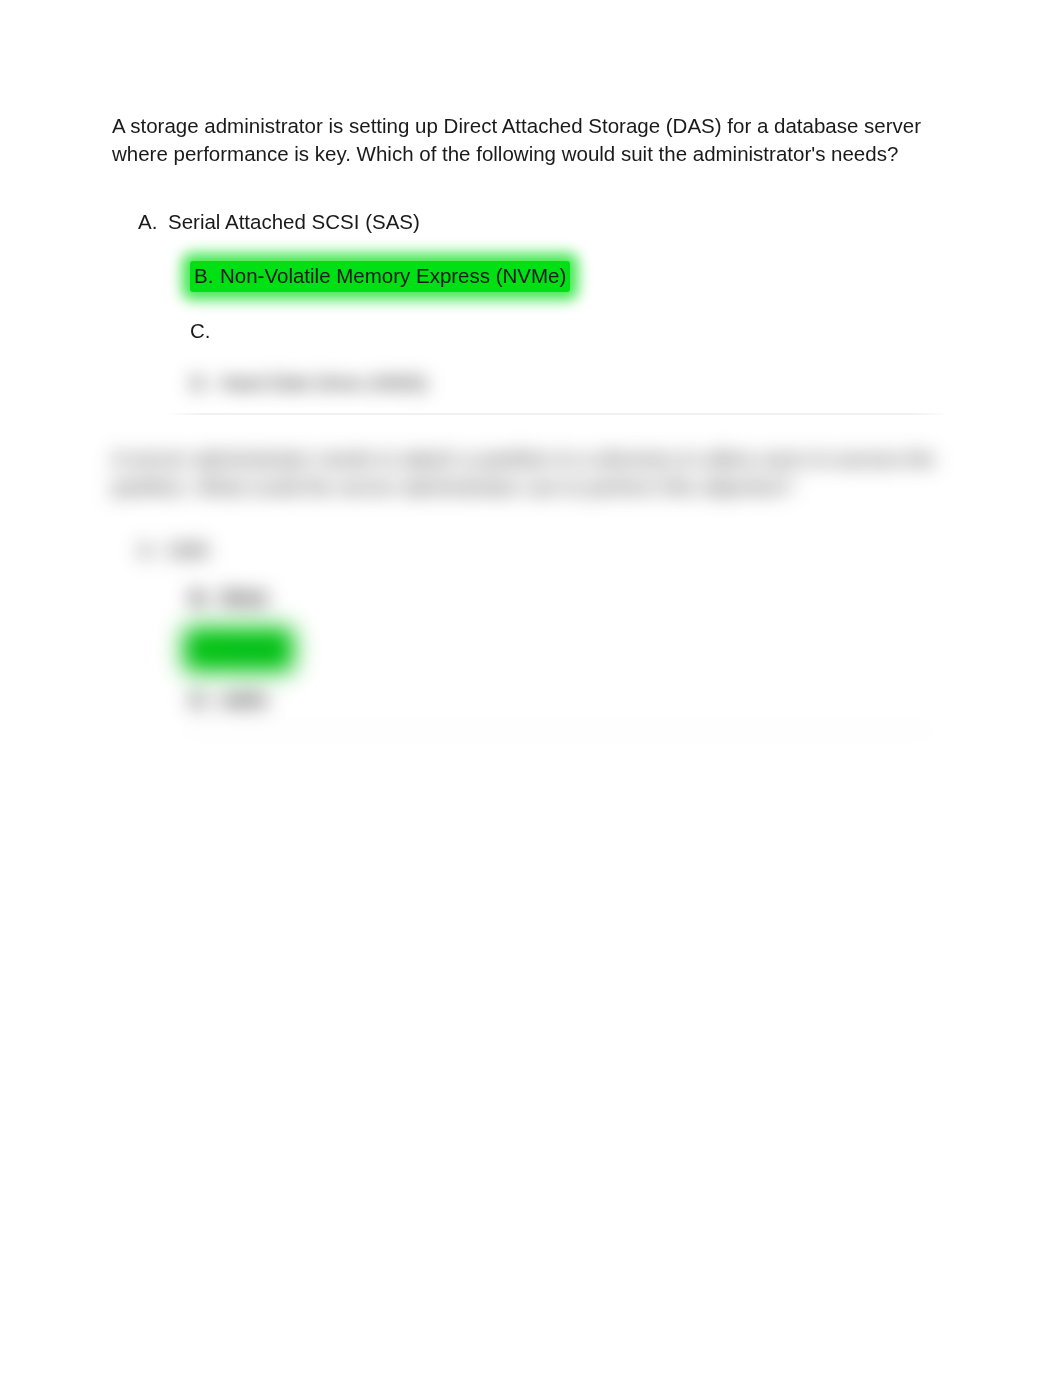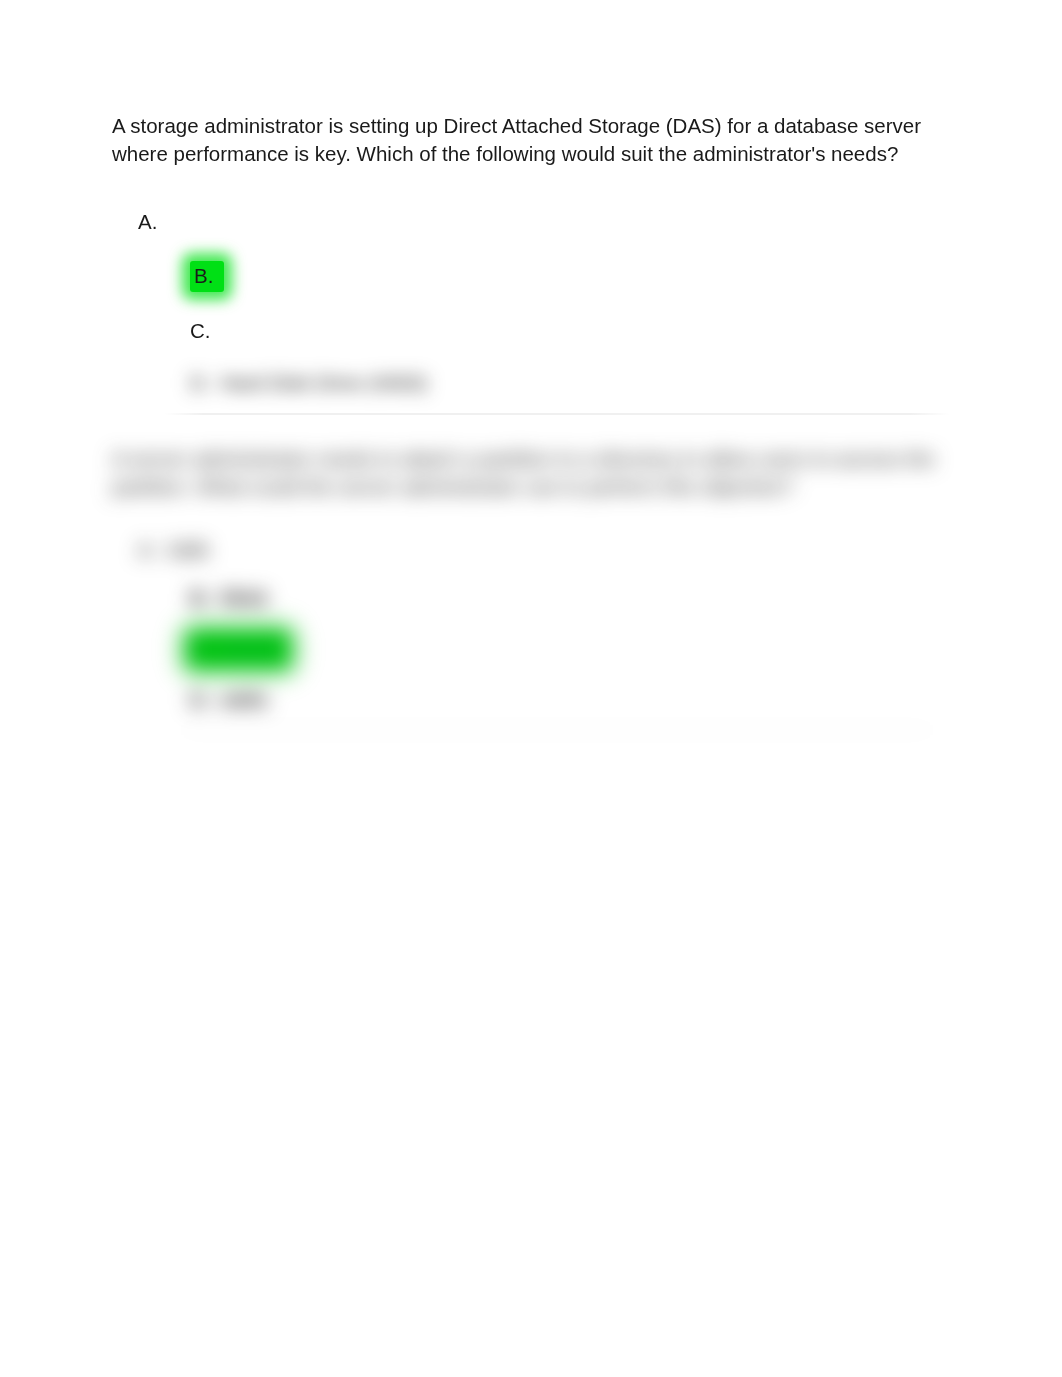--- a/index.html
+++ b/index.html
@@ -91,25 +91,27 @@
 </head>
 <body>
 
 <div class="page">
 
   <div class="question">A storage administrator is setting up Direct Attached Storage (DAS) for a database server where performance is key. Which of the following would suit the administrator's needs?</div>
 
   <div class="options">
     <div class="option-row">
       <span class="option-letter">A.</span>
+      <span class="option-text">Serial Attached SCSI (SAS)</span>
     </div>
 
     <div class="sub-options">
       <div class="highlight-green option-row">
         <span class="option-letter">B.</span>
+        <span class="option-text">Non-Volatile Memory Express (NVMe)</span>
       </div>
 
       <div class="option-row">
         <span class="option-letter">C.</span>
       </div>
 
       <div class="option-row blurred">
         <span class="option-letter">D.</span>
         <span class="option-text">Hard Disk Drive (HDD)</span>
       </div>

